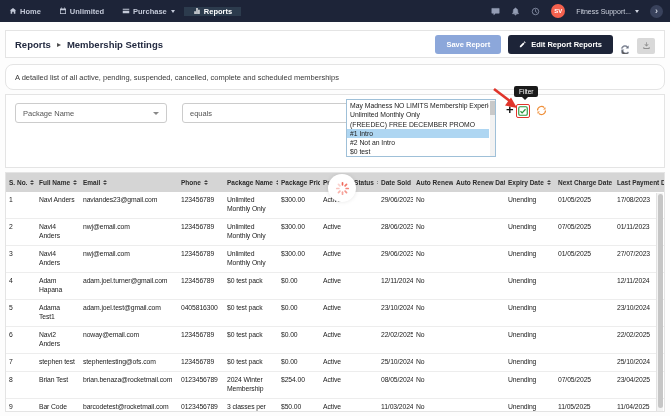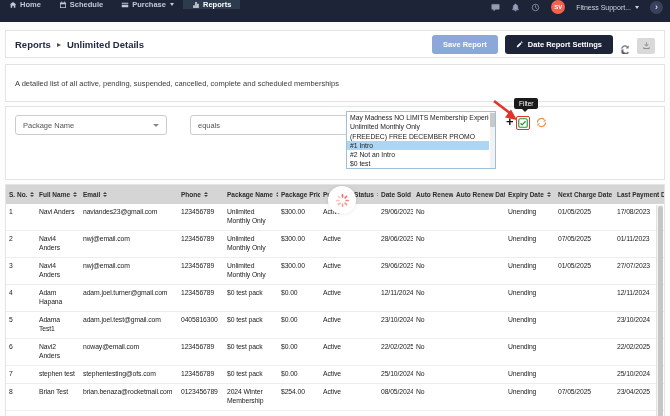--- a/index.html
+++ b/index.html
@@ -1,21 +1,21 @@
 <!DOCTYPE html>
 <html style="--navy: #1d2438; --navactive: #2c3b4d; --avatar: #f4614e; --savebtn: #8ca7da; --thbg: #d5d5d5; --selopt: #aed6f2; --green: #27963c; --orange: #ef8f3a; --annot: #e0352b; --spinnerc: #f0685a;"><head>
 <meta charset="utf-8">
 <style>
   * { margin:0; padding:0; box-sizing:border-box; }
   html,body { width:670px; height:416px; overflow:hidden; background:#fdfdfd;
     font-family:"Liberation Sans", sans-serif; }
   .page { position:relative; width:670px; height:416px; }
 
   
-  .topnav { height:22px; background:var(--navy); display:flex; align-items:flex-start;
+  .topnav { height:22px; background:var(--navy); display:flex; align-items:center;
     color:#c3c9d8; font-size:7.5px; font-weight:bold; }
   .nav-items { display:flex; align-items:stretch; }
   .nav-item { display:flex; align-items:center; gap:3px; padding:0 9px; cursor:pointer; }
   .nav-item.active { background:var(--navactive); color:#fff; }
   .nav-item svg { width:8px; height:8px; fill:currentColor; display:block; }
   .caret { width:0; height:0; border-left:2.5px solid transparent; border-right:2.5px solid transparent;
     border-top:3px solid currentColor; margin-left:1px; }
   .nav-right { margin-left:auto; display:flex; align-items:center; gap:11px; padding-right:7px; }
   .icon-btn { display:flex; align-items:center; }
   .icon-btn svg { width:9px; height:9px; fill:#949db4; stroke:#949db4; display:block; }
@@ -35,30 +35,30 @@
   .btn-save { background:var(--savebtn); color:#fff; font-size:7.5px; font-weight:bold;
     padding:5px 11px; border-radius:3px; cursor:pointer; }
   .btn-edit { background:var(--navy); color:#fff; font-size:7.5px; font-weight:bold;
     padding:5px 11px; border-radius:3px; display:flex; gap:5px; align-items:center; cursor:pointer; }
   .btn-edit svg { width:7px; height:7px; fill:#fff; display:block; }
   .sync-btn svg { width:10px; height:10px; fill:#5a5a5a; display:block; }
   .btn-download { width:18px; height:16px; background:#d9d9d9; border-radius:2px;
     display:flex; align-items:center; justify-content:center; cursor:pointer; }
   .btn-download svg { width:9px; height:9px; fill:#8f8f8f; display:block; }
 
-  .desc-bar { margin-top:6px; height:38px; display:flex; align-items:center; padding:0 9px;
-    font-size:7.5px; color:#3a3a3a; }
+  .desc-bar { margin-top:6px; height:26px; display:flex; align-items:center; padding:0 9px;
+    font-size:7.5px; color:#3a3a3a;border-radius:8px; }
 
   
   .filter-card { margin-top:4px; height:74px; position:relative; }
   .fselect { position:absolute; top:8px; height:20px; border:1px solid #ccc; border-radius:3px;
     background:#fff; display:flex; align-items:center; justify-content:space-between;
     padding:0 7px; font-size:7.5px; color:#555; cursor:pointer; }
   .fsel-field { left:9px; width:152px; }
-  .fsel-op { left:176px; width:180px;margin-left:8px; }
+  .fsel-op { left:176px; width:180px; }
   .dcaret { width:0; height:0; border-left:3px solid transparent; border-right:3px solid transparent;
     border-top:3.5px solid #888; }
   .listbox { position:absolute; left:340px; top:4px; width:150px; height:58px;
     border:1px solid #9fc0d8; background:#fff; overflow:hidden; padding:1px 6px 0 0; }
   .lb-opt { font-size:6.8px; line-height:9.3px; padding:0 3px; white-space:nowrap; overflow:hidden;
     color:#222; cursor:pointer; }
   .lb-opt.selected { background:var(--selopt); }
   .lb-scroll { position:absolute; right:0; top:0; width:5px; height:100%; background:#f2f2f2; }
   .lb-thumb { position:absolute; top:1px; right:0; width:5px; height:14px; background:#c9c9c9; }
   .plus-icon { position:absolute; left:500px; top:8px; font-size:13px; font-weight:bold;
@@ -111,21 +111,21 @@
           </span>
           <span>Home</span>
         </div>
         <div class="nav-item">
           <span>
             <svg viewBox="0 0 16 16">
               <path fill-rule="evenodd" d="M2 3h12v11H2zM3.5 6.5h9v6h-9z"></path>
               <path d="M4.5 1.2h1.5v2.5H4.5zM10 1.2h1.5v2.5H10z"></path>
             </svg>
           </span>
-          <span>Schedule</span>
+          <span>Unlimited</span>
         </div>
         <div class="nav-item">
           <span>
             <svg viewBox="0 0 16 16">
               <path fill-rule="evenodd" d="M1.5 3.5h13v9h-13zM1.5 5.5h13v2h-13z"></path>
             </svg>
           </span>
           <span>Purchase</span>
           <span class="caret"></span>
         </div>
@@ -160,28 +160,28 @@
         <span>Fitness Support...</span>
         <span class="caret"></span>
       </span>
       <span class="collapse-btn">›</span>
     </div>
   </div>
 
   <div class="card crumb-bar">
     <span class="crumb">Reports</span>
     <span class="crumb-sep">▸</span>
-    <span class="crumb">Unlimited Details</span>
+    <span class="crumb">Membership Settings</span>
     <div class="toolbar">
       <div class="btn-save">Save Report</div>
       <div class="btn-edit">
         <svg viewBox="0 0 16 16">
             <path d="M2 11.2 9.8 3.4l2.8 2.8L4.8 14H2v-2.8zM11 2.2l1.4-1.4 2.8 2.8L13.8 5z"></path>
           </svg>
-        <span>Date Report Settings</span>
+        <span>Edit Report Reports</span>
       </div>
       <span class="icon-btn sync-btn">
         <svg viewBox="0 0 16 16">
             <path d="M13.6 2.9v3.8H9.8l1.5-1.5a4.6 4.6 0 0 0-7.7 2.1l-1.5-.4a6.2 6.2 0 0 1 10.3-2.8zM2.4 13.1V9.3h3.8L4.7 10.8a4.6 4.6 0 0 0 7.7 2.1l1.5.4a6.2 6.2 0 0 1-10.3 2.8z"></path>
           </svg>
       </span>
       <div class="btn-download">
         <svg viewBox="0 0 16 16">
             <path d="M7.3 2h1.4v5.2l2-2 1 1L8 9.9 4.3 6.2l1-1 2 2z"></path>
             <path d="M2.5 10.5H4v2h8v-2h1.5V14h-11z"></path>

